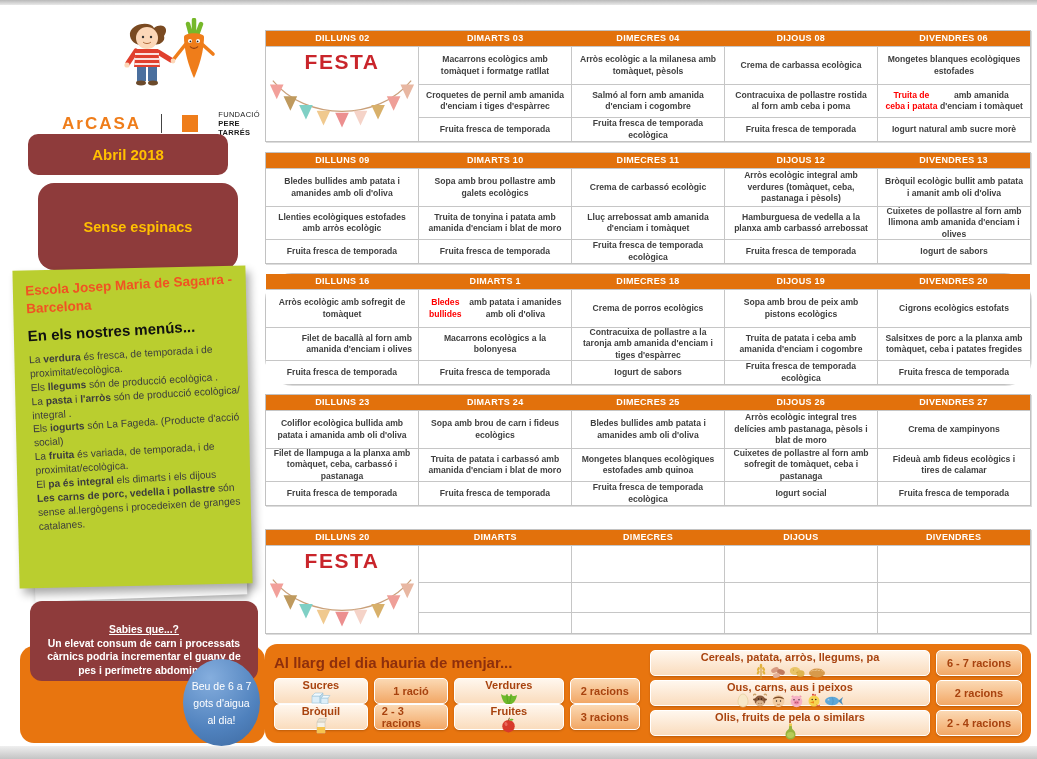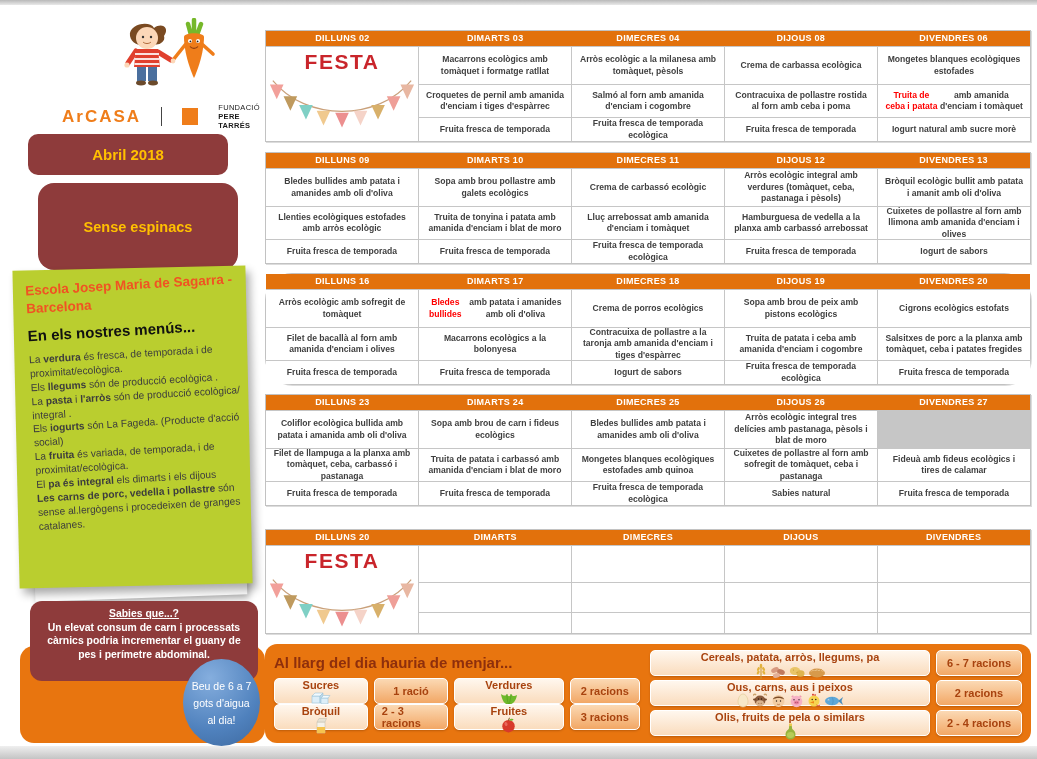--- a/index.html
+++ b/index.html
@@ -2,21 +2,21 @@
 <html style="--header-orange: #e2710c; --panel-orange: #e8750f; --dark-red: #8e3b3b; --gold: #ffc000; --note-green: #bace2f; --note-orange: #f05323; --festa-red: #c9252b; --highlight-red: #ff0000; --bubble-blue: #4f81bd; --cell-text: #3f3f3f; --pill-text: #a8430f; --panel-title: #8e2f0c;"><head>
 <meta charset="utf-8">
 <style>
   html,body{margin:0;padding:0;background:#fff;font-family:"Liberation Sans",sans-serif;}
   .stage{position:relative;width:1037px;height:759px;background:#fff;overflow:hidden;}
   .edge-top{position:absolute;left:0;top:0;width:100%;height:5px;background:linear-gradient(#b9b9b9,#e9e9e9);}
   .edge-bottom{position:absolute;left:0;bottom:0;width:100%;height:13px;background:linear-gradient(#efefef,#c4c4c4);}
 
   
   .logo{position:absolute;left:62px;top:18px;width:210px;height:116px;text-align:center;}
-  .brandrow{display:flex;align-items:center;justify-content:center;gap:20px;margin-top:1px;}
+  .brandrow{display:flex;align-items:center;justify-content:center;gap:20px;margin-top:8px;}
   .brand-word{color:#ef7d1a;font-size:17px;font-weight:bold;letter-spacing:2px;}
   .brand-sep{width:1px;height:19px;background:#444;}
   .brand-sq{width:17px;height:17px;background:#ef7d1a;}
   .brand-found{font-size:7.5px;text-align:left;line-height:1.2;color:#1a1a1a;letter-spacing:.3px;}
   .brand-found .b2{font-weight:bold;}
 
   .month-box{position:absolute;left:28px;top:134px;width:200px;height:41px;background:var(--dark-red,#8e3b3b);
     border-radius:10px;display:flex;align-items:center;justify-content:center;
     color:var(--gold,#ffc000);font-weight:bold;font-size:15px;}
   .nospin-box{position:absolute;left:38px;top:183px;width:200px;height:87px;background:var(--dark-red,#8e3b3b);
@@ -32,21 +32,21 @@
   .note-title{color:var(--note-orange,#f05323);font-weight:bold;font-size:13.5px;line-height:1.3;}
   .note-heading{color:#111;font-weight:bold;font-size:15px;margin-top:10px;}
   .note-body{margin-top:9px;font-size:10.2px;color:#3d3d3d;line-height:1.36;}
   .note-line{margin:0;}
   .bold{font-weight:bold;}
 
   .orange-back{position:absolute;left:20px;top:646px;width:245px;height:97px;
     background:var(--panel-orange,#e8750f);border-radius:14px;z-index:2;}
   .factbox{position:absolute;left:30px;top:601px;width:228px;height:80px;background:var(--dark-red,#8e3b3b);
     border-radius:12px;color:#fff;font-weight:bold;font-size:10.4px;text-align:center;
-    padding:6px 7px;box-sizing:border-box;z-index:3;line-height:1.3;}
+    padding:22px 7px;box-sizing:border-box;z-index:3;line-height:1.3;}
   .factbox .ft{text-decoration:underline;}
   .bubble{position:absolute;left:183px;top:659px;width:77px;height:87px;z-index:4;
     background:radial-gradient(circle at 35% 22%,#85aede,#4f81bd 62%,#3e699f);
     border-radius:50%;color:#fff;font-size:10.5px;display:flex;flex-direction:column;
     align-items:center;justify-content:center;gap:5px;text-align:center;}
 
   
   .week{position:absolute;left:265px;width:766px;border:1px solid #c2c2c2;background:#fff;
     box-shadow:1px 1px 0 #dcdcdc;box-sizing:border-box;}
   .wh-row{display:grid;grid-template-columns:repeat(5,1fr);background:var(--header-orange,#e2710c);height:15px;}
@@ -223,28 +223,28 @@
           <div class="wc" style="grid-area: 2 / 4;">Hamburguesa de vedella a la planxa amb carbassó arrebossat</div>
           <div class="wc" style="grid-area: 3 / 4;">Fruita fresca de temporada</div>
           <div class="wc" style="grid-area: 1 / 5;">Bròquil ecològic bullit amb patata i amanit amb oli d'oliva</div>
           <div class="wc" style="grid-area: 2 / 5;">Cuixetes de pollastre al forn amb llimona amb amanida d'enciam i olives</div>
           <div class="wc" style="grid-area: 3 / 5;">Iogurt de sabors</div>
         </div>
       </div>
       <div class="week" style="top: 273px; border-radius: 27px;">
         <div class="wh-row">
           <div class="wh">DILLUNS 16</div>
-          <div class="wh">DIMARTS 17</div>
+          <div class="wh">DIMARTS 1</div>
           <div class="wh">DIMECRES 18</div>
           <div class="wh">DIJOUS 19</div>
           <div class="wh">DIVENDRES 20</div>
         </div>
         <div class="wgrid" style="grid-template-rows: 37px 32px 23px;">
           <div class="wc" style="grid-area: 1 / 1;">Arròs ecològic amb sofregit de tomàquet</div>
-          <div class="wc" style="grid-area: 2 / 1;">Filet de bacallà al forn amb amanida d'enciam i olives</div>
+          <div class="wc" style="grid-area: 2 / 1; text-align: right;">Filet de bacallà al forn amb amanida d'enciam i olives</div>
           <div class="wc" style="grid-area: 3 / 1;">Fruita fresca de temporada</div>
           <div class="wc" style="grid-area: 1 / 2;">
             <span class="red">Bledes bullides</span>
             <span> amb patata i amanides amb oli d'oliva</span>
           </div>
           <div class="wc" style="grid-area: 2 / 2;">Macarrons ecològics a la bolonyesa</div>
           <div class="wc" style="grid-area: 3 / 2;">Fruita fresca de temporada</div>
           <div class="wc" style="grid-area: 1 / 3;">Crema de porros ecològics</div>
           <div class="wc" style="grid-area: 2 / 3;">Contracuixa de pollastre a la taronja amb amanida d'enciam i tiges d'espàrrec</div>
           <div class="wc" style="grid-area: 3 / 3;">Iogurt de sabors</div>
@@ -269,21 +269,22 @@
           <div class="wc" style="grid-area: 2 / 1;">Filet de llampuga a la planxa amb tomàquet, ceba, carbassó i pastanaga</div>
           <div class="wc" style="grid-area: 3 / 1;">Fruita fresca de temporada</div>
           <div class="wc" style="grid-area: 1 / 2;">Sopa amb brou de carn i fideus ecològics</div>
           <div class="wc" style="grid-area: 2 / 2;">Truita de patata i carbassó amb amanida d'enciam i blat de moro</div>
           <div class="wc" style="grid-area: 3 / 2;">Fruita fresca de temporada</div>
           <div class="wc" style="grid-area: 1 / 3;">Bledes bullides amb patata i amanides amb oli d'oliva</div>
           <div class="wc" style="grid-area: 2 / 3;">Mongetes blanques ecològiques estofades amb quinoa</div>
           <div class="wc" style="grid-area: 3 / 3;">Fruita fresca de temporada ecològica</div>
           <div class="wc" style="grid-area: 1 / 4;">Arròs ecològic integral tres delícies amb pastanaga, pèsols i blat de moro</div>
           <div class="wc" style="grid-area: 2 / 4;">Cuixetes de pollastre al forn amb sofregit de tomàquet, ceba i pastanaga</div>
-          <div class="wc" style="grid-area: 3 / 4;">Sabies natural</div>
+          <div class="wc" style="grid-area: 3 / 4;">Iogurt social</div>
+          <div class="wc" style="grid-area: 1 / 5;">Crema de xampinyons</div>
           <div class="wc" style="grid-area: 2 / 5;">Fideuà amb fideus ecològics i tires de calamar</div>
           <div class="wc" style="grid-area: 3 / 5;">Fruita fresca de temporada</div>
         </div>
       </div>
       <div class="week" style="top: 529px;">
         <div class="wh-row">
           <div class="wh">DILLUNS 20</div>
           <div class="wh">DIMARTS</div>
           <div class="wh">DIMECRES</div>
           <div class="wh">DIJOUS</div>

